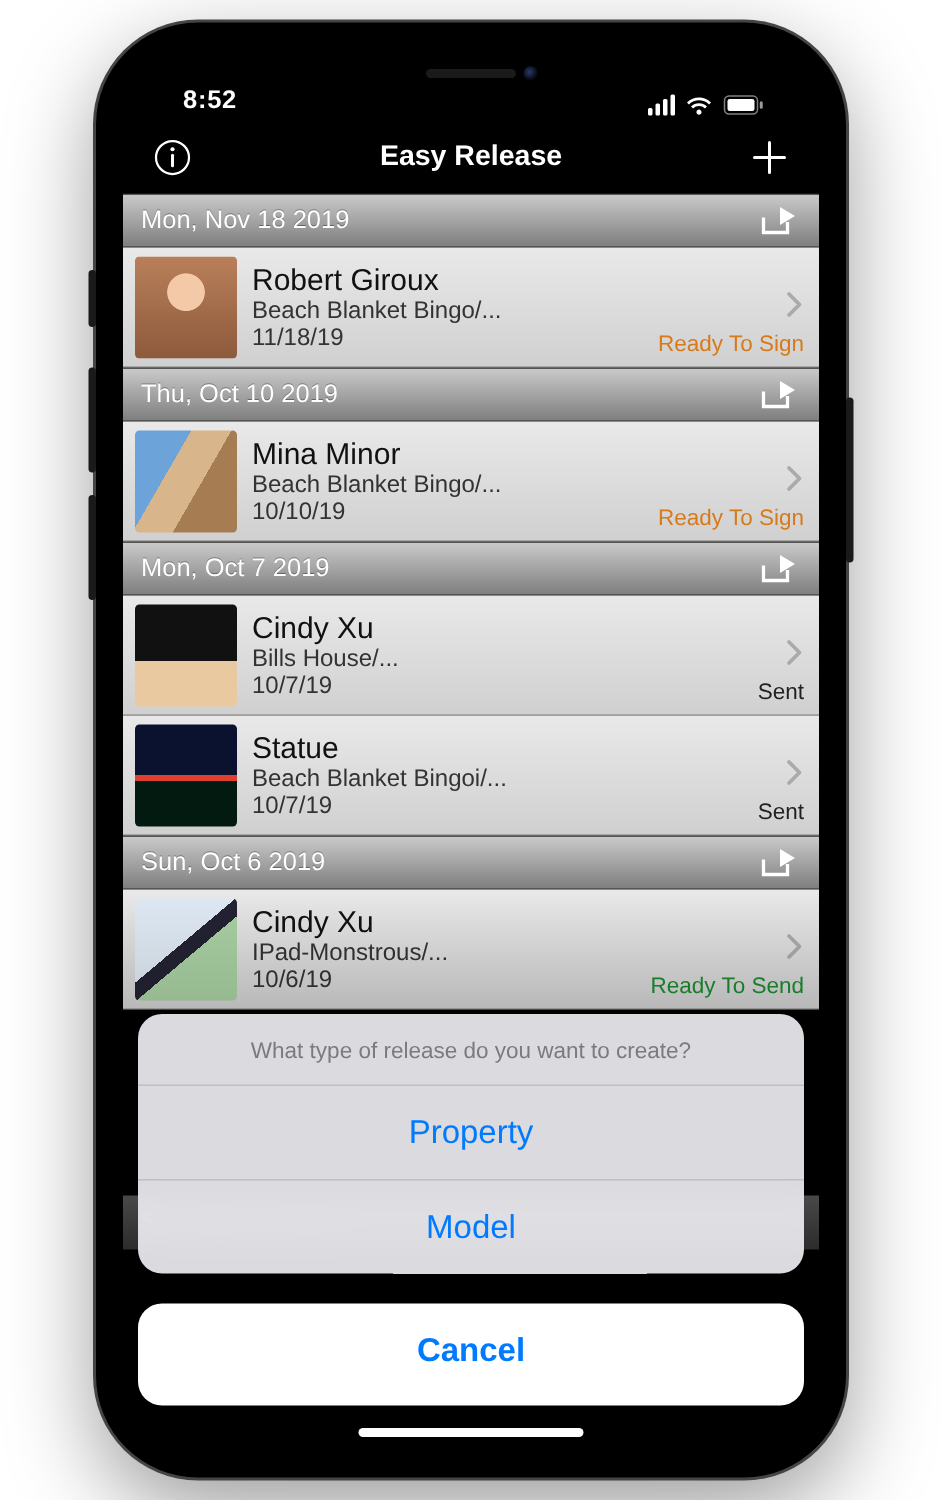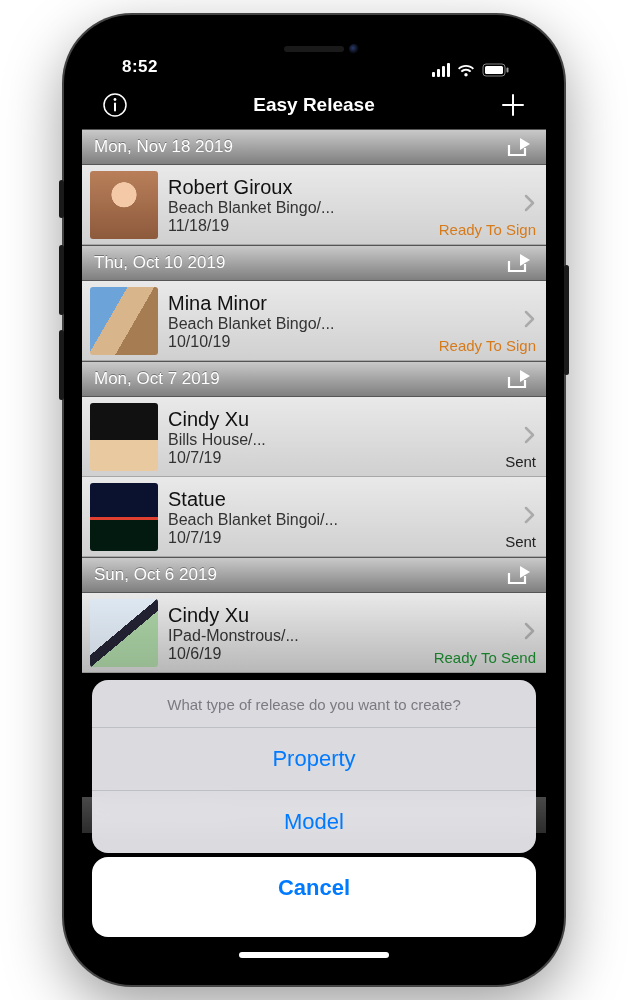--- a/index.html
+++ b/index.html
@@ -146,21 +146,21 @@
     position:absolute; inset:0;
     display:flex; flex-direction:column; justify-content:flex-end;
     z-index:60;
   }
   .sheet-scrim{
     position:absolute; inset:0;
     background: linear-gradient(to bottom, rgba(0,0,0,0) 0 60%, rgba(0,0,0,.20) 75%, rgba(0,0,0,.35) 100%);
   }
   .sheet-group, .sheet-cancel{
     position:relative;
-    margin:0 10px 4px;
+    margin:0 10px 20px;
     border-radius:16px;
     overflow:hidden;
   }
   .sheet-group{
     background: rgba(235,235,240,.93);
     backdrop-filter: blur(10px);
   }
   .sheet-title{
     text-align:center;
     padding:16px 20px 14px;
@@ -172,21 +172,21 @@
     text-align:center;
     padding:18px 0;
     color:#007aff;
     font-size:22px;
     border-bottom:1px solid rgba(120,120,128,.28);
   }
   .sheet-btn:last-child{border-bottom:none;}
   .sheet-cancel{
     background:#fff;
     text-align:center;
-    padding:18px 0 36px;
+    padding:18px 0 24px;
     color:#007aff;
     font-size:22px;
     font-weight:600;
     margin-bottom:30px;
   }
 </style>
 </head>
 <body>
 
 <div class="phone">

